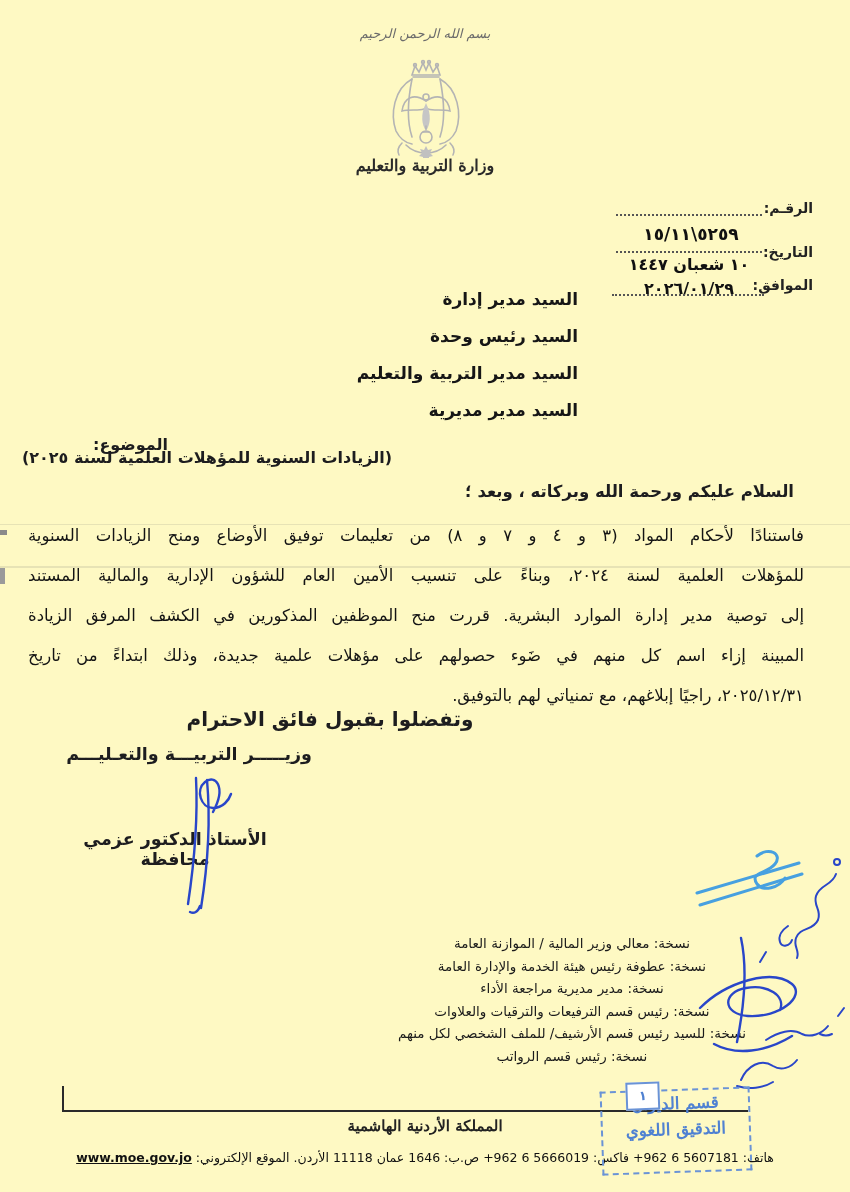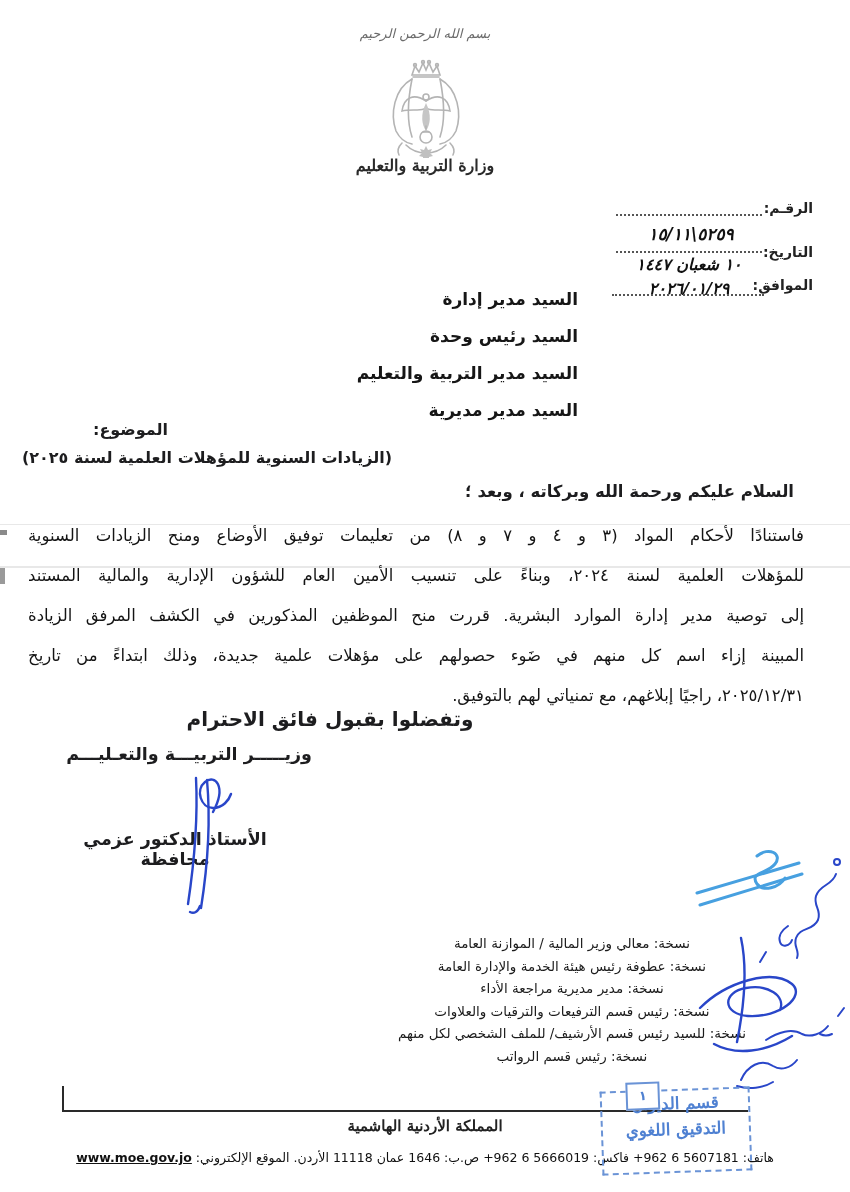--- a/index.html
+++ b/index.html
@@ -1,36 +1,36 @@
 <!DOCTYPE html>
 <html lang="ar" dir="rtl"><head>
 <meta charset="utf-8">
 <style>
   html,body{margin:0;padding:0;background:#e8e8e8;}
   .page{
     position:relative;width:850px;height:1192px;margin:0 auto;
-    background:#ffffff;overflow:hidden;
+    background:#fef9c3;overflow:hidden;
     font-family:"DejaVu Sans",sans-serif;color:#1d1d1f;direction:rtl;
   }
   .abs{position:absolute;}
   
   .bismillah{top:26px;left:0;right:0;text-align:center;font-size:13px;color:#6b6b6b;
     font-family:"DejaVu Serif",serif;font-style:italic;letter-spacing:1px;}
   .crest{top:58px;left:381px;}
   .ministry-name{top:156px;left:300px;width:250px;text-align:center;font-weight:700;
     font-size:16px;color:#2a2a2a;font-family:"DejaVu Serif",serif;}
   
   .ref-label{right:37px;font-size:14px;font-weight:700;color:#222;}
-  .ref-value{font-weight:700;font-size:16px;color:#111;text-align:center;font-style:italic;}
+  .ref-value{font-weight:700;font-size:16px;color:#111;text-align:center;}
   .dotted{border-bottom:2px dotted #555;height:0;}
   
   .recipients{top:281px;right:272px;text-align:right;font-weight:700;font-size:17px;
     line-height:37px;color:#161616;}
   
-  .subject-label{left:93px;top:420px;font-weight:700;font-size:16px;}
+  .subject-label{left:93px;top:435px;font-weight:700;font-size:16px;}
   .subject-value{left:22px;top:448px;font-weight:700;font-size:16px;}
   
   .salutation{right:56px;top:482px;font-weight:700;font-size:16.5px;}
   .body-text{left:28px;top:516px;width:776px;font-size:16.5px;color:#141414;}
   .body-line{height:40px;line-height:40px;white-space:nowrap;}
   .body-line.justify{text-align:justify;text-align-last:justify;white-space:normal;
     height:40px;overflow:hidden;}
   .body-line.last{text-align:right;}
   .closing{left:160px;top:707px;width:340px;text-align:center;font-weight:700;font-size:20px;}
   

